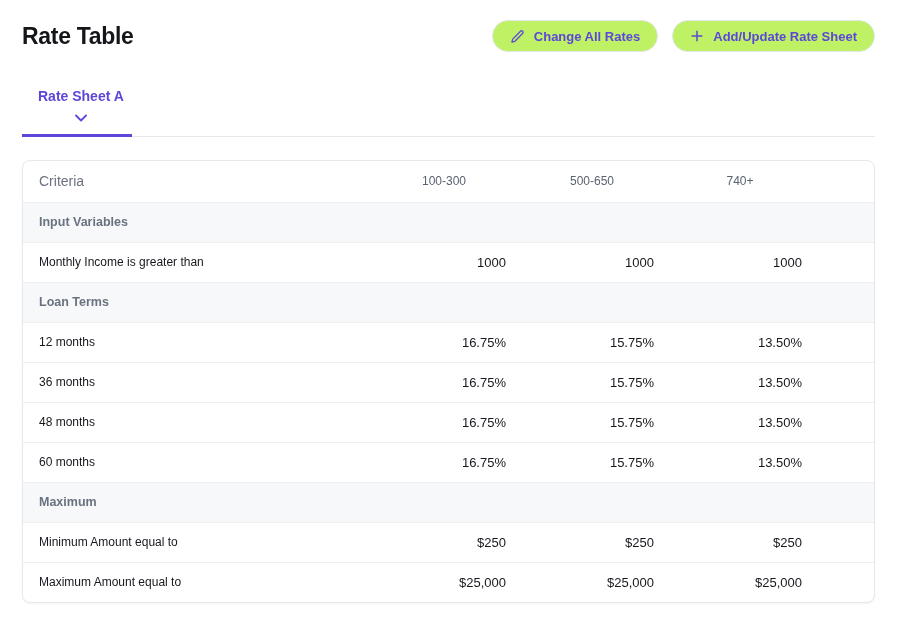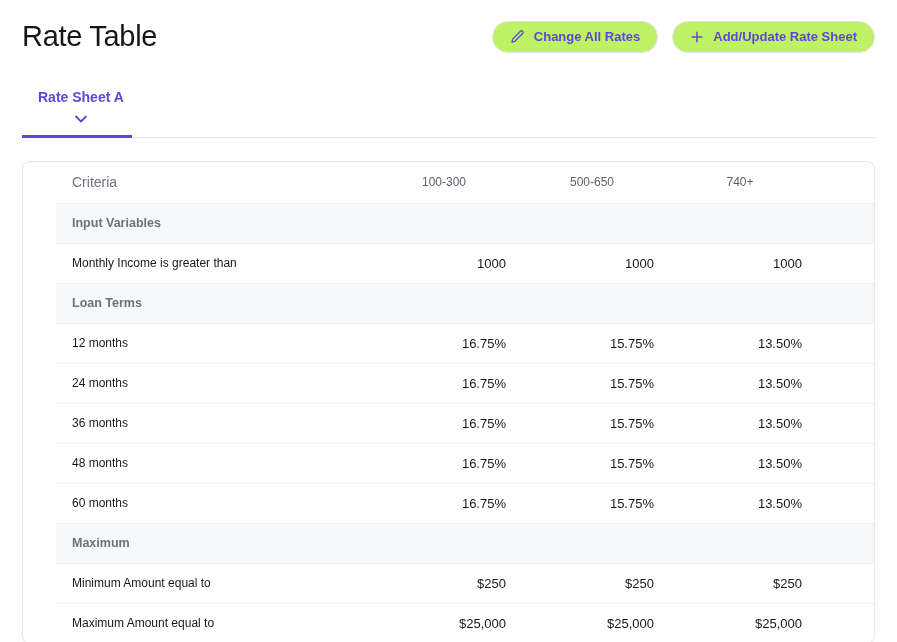--- a/index.html
+++ b/index.html
@@ -5,40 +5,40 @@
   :root { --accent:#5d47d9; --border:#e6e8eb; --row-line:#eceef1; --section-bg:#f7f8f9; --muted:#6b7280; --colhead:#5a6271; --text:#16181d; }
   * { box-sizing:border-box; }
   html,body { margin:0; padding:0; }
   body {
     width:897px; height:642px; background:#ffffff;
     font-family:"Liberation Sans","DejaVu Sans",sans-serif;
     color:var(--text); overflow:hidden;
   }
   .page { padding:0 22px; }
   .topbar { display:flex; justify-content:space-between; align-items:center; padding-top:20px; }
-  .page-title { margin:0; font-size:29px; font-weight:400; letter-spacing:-0.3px; color:#14161a; }
+  .page-title { margin:0; font-size:23px; font-weight:700; letter-spacing:-0.3px; color:#14161a; }
   .actions { display:flex; gap:14px; align-items:center; }
   .btn {
     display:inline-flex; align-items:center; gap:9px; height:32px; padding:0 17px;
     border-radius:999px; border:1px solid #e3e5e9; background:#bef264;
     color:var(--accent); font-family:inherit; font-size:13px; font-weight:700;
     cursor:pointer; white-space:nowrap;justify-content:center;
   }
   .btn .icon { display:inline-flex; align-items:center; }
   .tabs { margin-top:28px; border-bottom:1px solid var(--border); }
   .tab {
     display:inline-flex; align-items:center; gap:9px;
     padding:8px 8px 12px 16px; margin-bottom:-1px;
     border-bottom:3px solid var(--accent);
     color:var(--accent); font-size:14px; font-weight:700; cursor:pointer;flex-direction:column;
   }
   .tab .chev { display:inline-flex; align-items:center; margin-top:1px; }
   .card {
     margin-top:23px; border:1px solid var(--border); border-radius:8px;
-    overflow:hidden; background:#fff; box-shadow:0 1px 2px rgba(16,24,40,.05);padding-left:33px;
+    overflow:hidden; background:#fff; box-shadow:0 1px 2px rgba(16,24,40,.05);
   }
   table { width:100%; border-collapse:collapse; table-layout:fixed; }
   col.c-criteria { width:auto; }
   col.c-val { width:148px; }
   col.c-spacer { width:60px; }
   thead th { height:41px; font-weight:400; }
   th.crit { text-align:left; padding-left:16px; font-size:14px; color:var(--muted); }
   th.num { text-align:center; font-size:12px; color:var(--colhead); }
   tbody tr { height:40px; border-top:1px solid var(--row-line); }
   tbody tr.section-row { background:var(--section-bg); }
@@ -119,27 +119,20 @@
             <td colspan="5">Loan Terms</td>
           </tr>
           <tr>
             <td class="label">12 months</td>
             <td class="val">16.75%</td>
             <td class="val">15.75%</td>
             <td class="val">13.50%</td>
             <td></td>
           </tr>
           <tr>
-            <td class="label">24 months</td>
-            <td class="val">16.75%</td>
-            <td class="val">15.75%</td>
-            <td class="val">13.50%</td>
-            <td></td>
-          </tr>
-          <tr>
             <td class="label">36 months</td>
             <td class="val">16.75%</td>
             <td class="val">15.75%</td>
             <td class="val">13.50%</td>
             <td></td>
           </tr>
           <tr>
             <td class="label">48 months</td>
             <td class="val">16.75%</td>
             <td class="val">15.75%</td>

